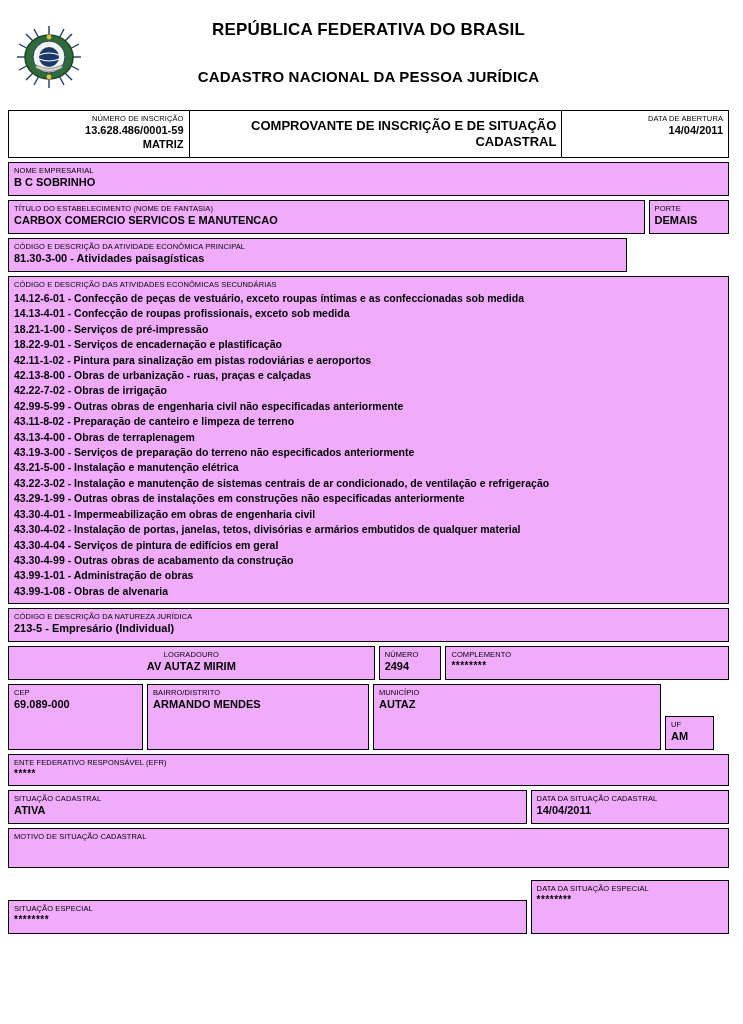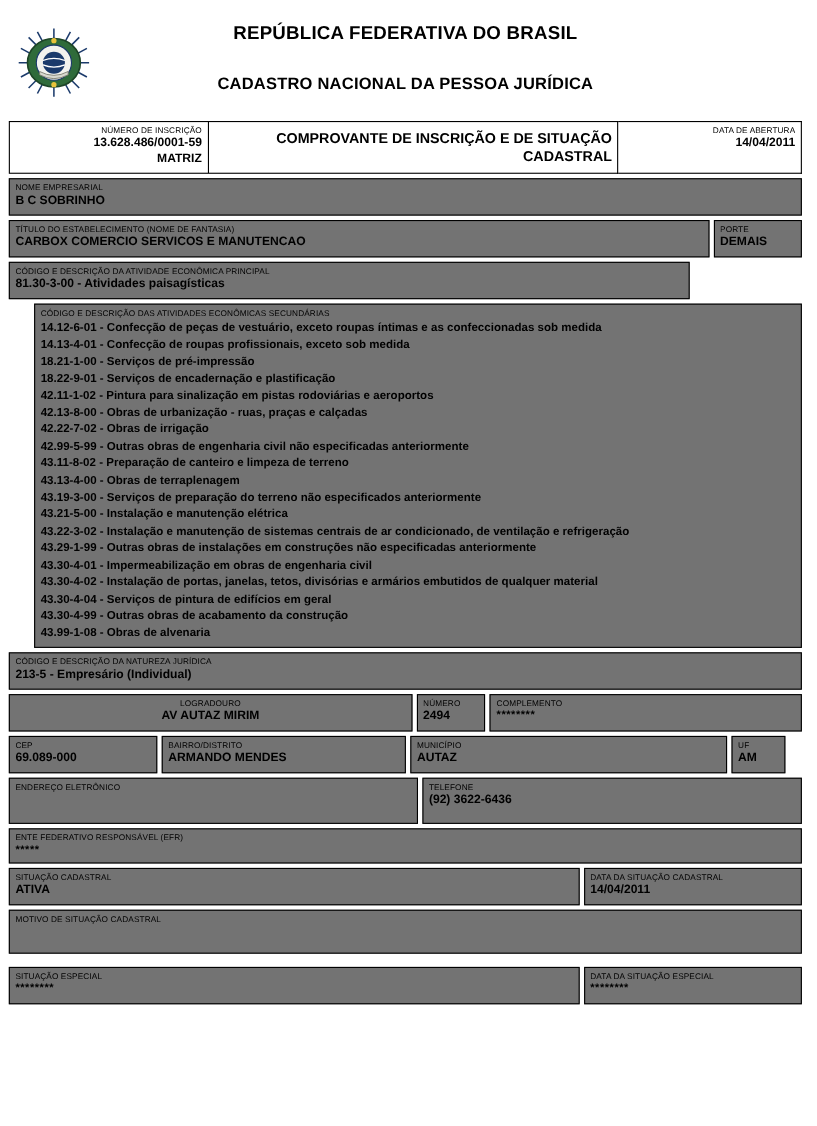--- a/index.html
+++ b/index.html
@@ -52,21 +52,21 @@
   .row {
     display: flex;
     margin-top: 4px;
     gap: 4px;
   }
   .box {
     border: 1px solid #000;
     box-sizing: border-box;
     padding: 3px 5px 4px 5px;
     min-height: 34px;
-    background: #737373;
+    background: #f0abfc;
   }
   .lbl {
     font-size: 7.5px;
     line-height: 9px;
     letter-spacing: 0.1px;
     color: #000;
     white-space: nowrap;
     overflow: hidden;
   }
   .val {
@@ -110,36 +110,36 @@
     line-height: 16px;
   }
   .cell-abertura { width: 168px; }
   .strip .cell-inscricao, .strip .cell-abertura, .strip .cell-comprovante {
     min-height: 48px;
   }
   .b-nome { width: 727px; }
   .b-titulo { width: 642px; }
   .b-porte { width: 81px; }
   .b-cnae { width: 619px; }
-  .b-cnae-sec { width: 735px; min-height: 300px; margin-left: 23px; }
+  .b-cnae-sec { width: 735px; min-height: 300px; }
   .b-natureza { width: 727px; }
   .b-logradouro { width: 375px; text-align: center; }
   .b-numero { width: 64px; }
   .b-complemento { width: 290px; }
   .b-cep { width: 135px; }
   .b-bairro { width: 222px; }
   .b-municipio { width: 288px; }
-  .b-uf { width: 49px; }
+  .b-uf { width: 49px; margin-top: 32px; }
   .b-email { width: 375px; min-height: 42px; }
   .b-telefone { width: 348px; min-height: 42px; }
   .b-efr { width: 727px; min-height: 32px; }
   .b-sit-cad { width: 523px; }
   .b-data-sit { width: 200px; }
   .b-motivo { width: 727px; min-height: 40px; }
-  .b-sit-esp { width: 523px; }
+  .b-sit-esp { width: 523px; margin-top: 20px; }
   .b-data-esp { width: 200px; }
   
   .cnae-list {
     margin-top: 2px;
   }
   .cnae-item {
     font-size: 10.5px;
     font-weight: bold;
     line-height: 15.4px;
     white-space: nowrap;
@@ -249,20 +249,21 @@
           <div class="cnae-item">43.11-8-02 - Preparação de canteiro e limpeza de terreno</div>
           <div class="cnae-item">43.13-4-00 - Obras de terraplenagem</div>
           <div class="cnae-item">43.19-3-00 - Serviços de preparação do terreno não especificados anteriormente</div>
           <div class="cnae-item">43.21-5-00 - Instalação e manutenção elétrica</div>
           <div class="cnae-item">43.22-3-02 - Instalação e manutenção de sistemas centrais de ar condicionado, de ventilação e refrigeração</div>
           <div class="cnae-item">43.29-1-99 - Outras obras de instalações em construções não especificadas anteriormente</div>
           <div class="cnae-item">43.30-4-01 - Impermeabilização em obras de engenharia civil</div>
           <div class="cnae-item">43.30-4-02 - Instalação de portas, janelas, tetos, divisórias e armários embutidos de qualquer material</div>
           <div class="cnae-item">43.30-4-04 - Serviços de pintura de edifícios em geral</div>
           <div class="cnae-item">43.30-4-99 - Outras obras de acabamento da construção</div>
+          <div class="cnae-item">43.99-1-01 - Administração de obras</div>
           <div class="cnae-item">43.99-1-08 - Obras de alvenaria</div>
         </div>
     </div>
   </div>
 
   <div class="row">
     <div class="box b-natureza">
       <div class="lbl">CÓDIGO E DESCRIÇÃO DA NATUREZA JURÍDICA</div>
       <div class="val">213-5 - Empresário (Individual)</div>
     </div>
@@ -295,30 +296,20 @@
     <div class="box b-municipio">
       <div class="lbl">MUNICÍPIO</div>
       <div class="val">AUTAZ</div>
     </div>
     <div class="box b-uf">
       <div class="lbl">UF</div>
       <div class="val">AM</div>
     </div>
   </div>
 
-  <div class="row">
-    <div class="box b-email">
-      <div class="lbl">ENDEREÇO ELETRÔNICO</div>
-      <div class="val"></div>
-    </div>
-    <div class="box b-telefone">
-      <div class="lbl">TELEFONE</div>
-      <div class="val">(92) 3622-6436</div>
-    </div>
-  </div>
 
   <div class="row">
     <div class="box b-efr">
       <div class="lbl">ENTE FEDERATIVO RESPONSÁVEL (EFR)</div>
       <div class="mask">*****</div>
     </div>
   </div>
 
   <div class="row">
     <div class="box b-sit-cad">

